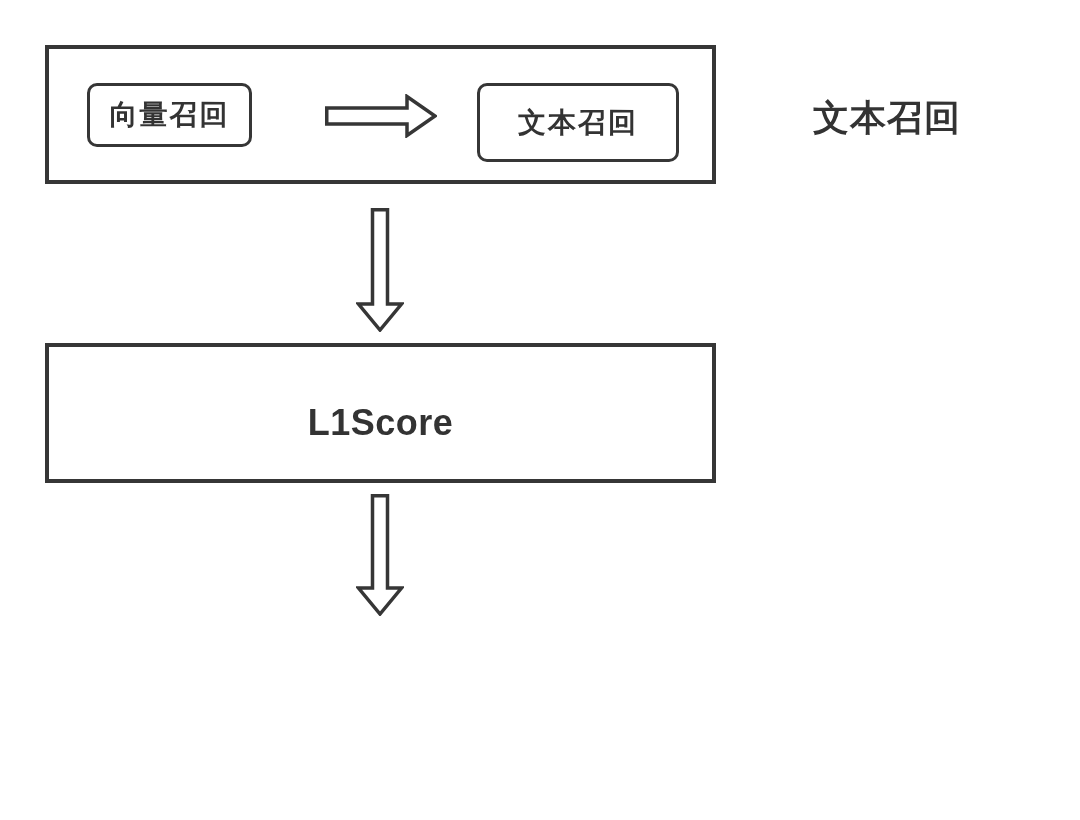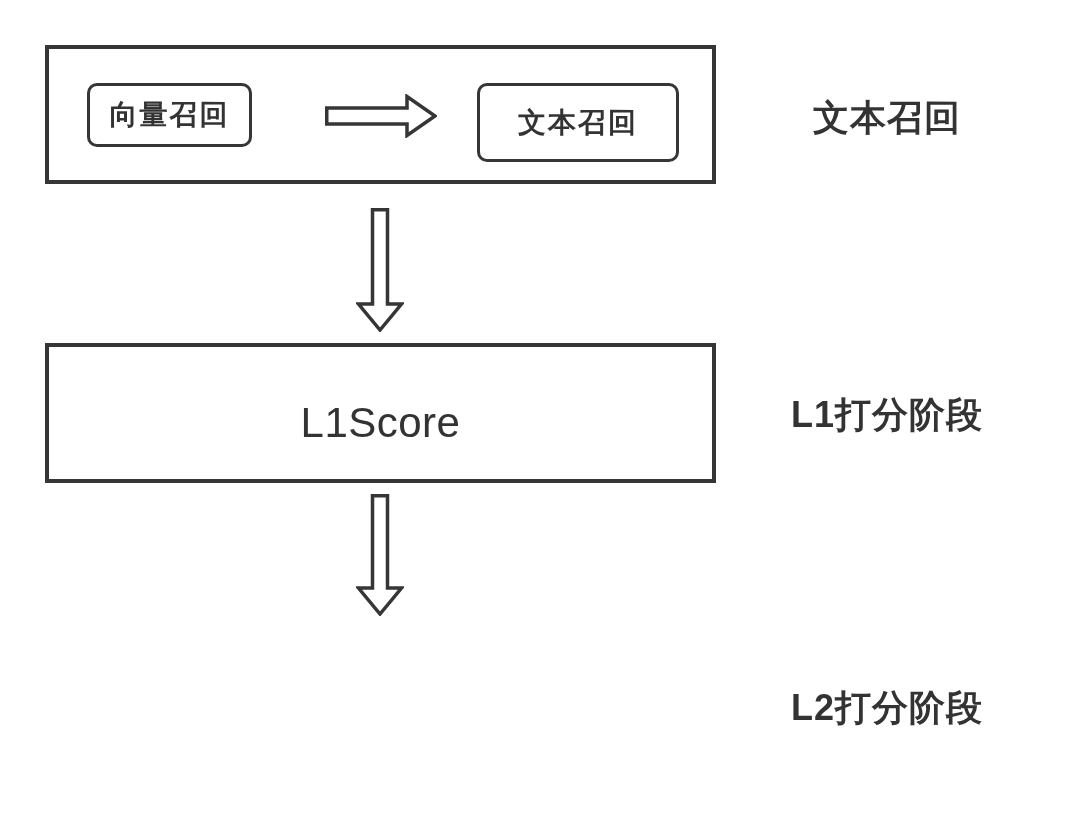--- a/index.html
+++ b/index.html
@@ -27,22 +27,22 @@
     border: 4px solid var(--line);
     display: flex;
     align-items: center;
     justify-content: center;
   }
   .stage-box {
     left: 45px;
     width: 671px;
   }
   .stage-box .score-text {
-    font-size: 42px;
-    font-weight: normal;
+    font-size: 36px;
+    font-weight: bold;
     color: var(--text);
     letter-spacing: 0.5px;
     margin-top: 20px;
   }
   .chip {
     position: absolute;
     box-sizing: border-box;
     background: var(--bg);
     border: 3px solid var(--line);
     border-radius: 10px;
@@ -97,22 +97,20 @@
   <div class="stage-label" style="top:118px;">文本召回</div>
 
   <svg class="arrow" style="left:356px; top:208px;" width="48" height="124" viewBox="0 0 48 124">
     <polygon points="16.5,1.75 16.5,96 2.5,96 24,122 45.5,96 31.5,96 31.5,1.75"></polygon>
   </svg>
 
   <div class="box stage-box" style="top:343px; height:140px;">
     <span class="score-text">L1Score</span>
   </div>
 
-  <div class="stage-label" style="top:415px;">L1打分阶段</div>
 
   <svg class="arrow" style="left:356px; top:494px;" width="48" height="122" viewBox="0 0 48 122">
     <polygon points="16.5,1.75 16.5,94 2.5,94 24,120 45.5,94 31.5,94 31.5,1.75"></polygon>
   </svg>
 
 
-  <div class="stage-label" style="top:708px;">L2打分阶段</div>
 
 </div>
 
 </body></html>

